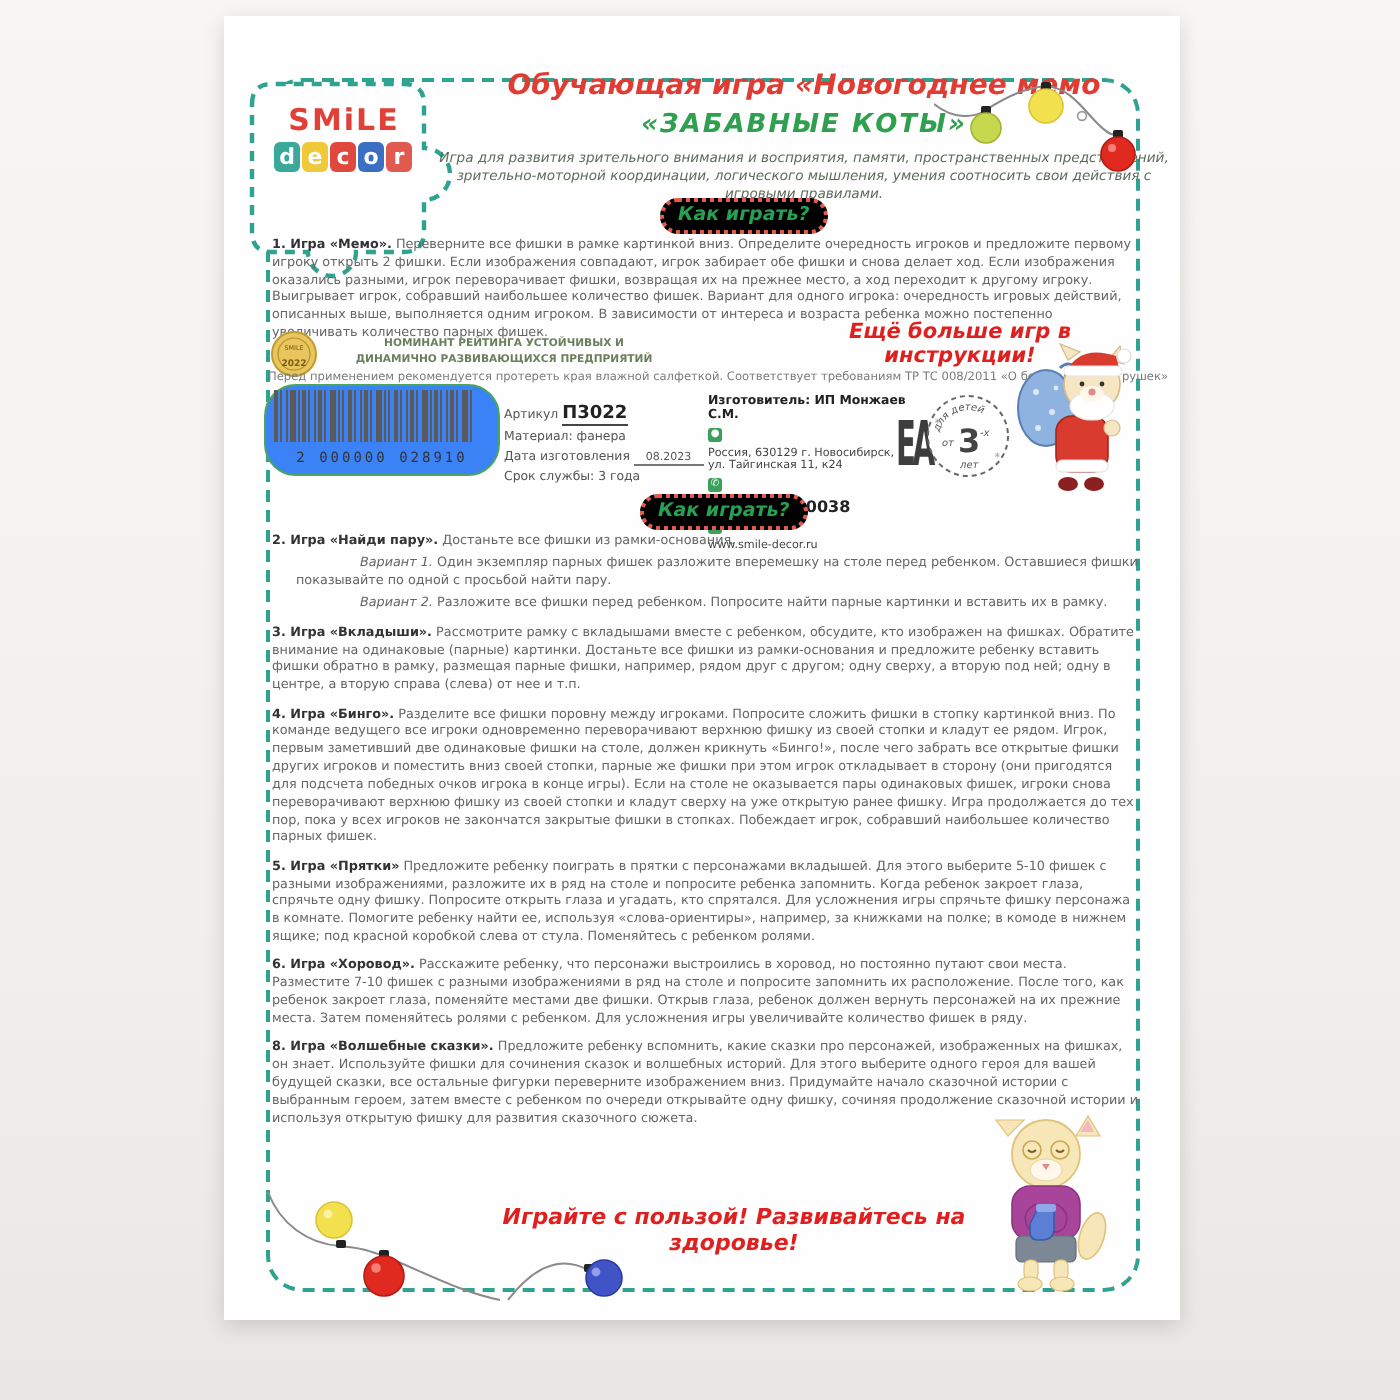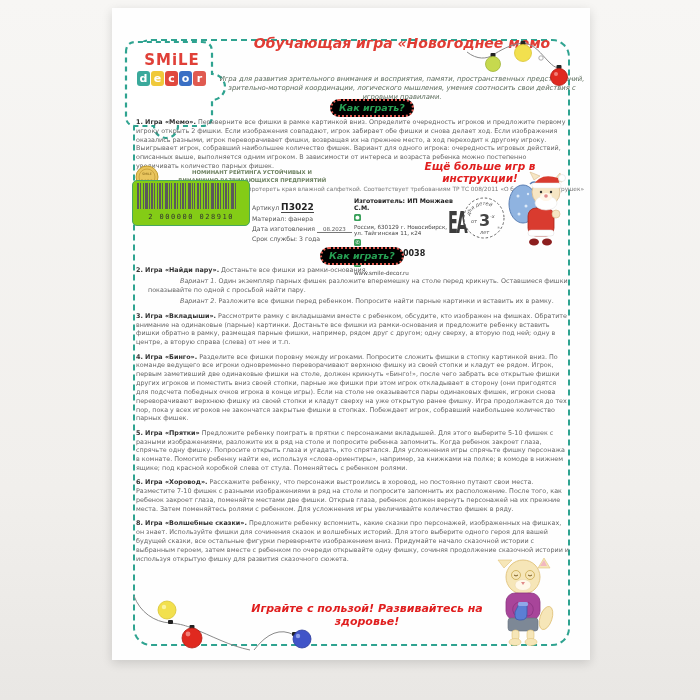--- a/index.html
+++ b/index.html
@@ -40,22 +40,22 @@
   .gname{font-weight:bold;color:#333;}
   .game1{position:absolute;left:24px;top:110px;width:432px;}
   .promo{position:absolute;left:278px;top:152px;width:180px;text-align:center;
     color:#e01f1f;font-weight:bold;font-style:italic;font-size:10.5px;}
   .award-medal{position:absolute;left:22px;top:154px;width:26px;height:30px;}
   .award-text{position:absolute;left:50px;top:161px;width:180px;text-align:center;
     font-size:5.3px;font-weight:bold;color:#6b7f5e;line-height:1.5;}
   .hygiene{position:absolute;left:22px;top:178px;width:438px;font-size:5.8px;
     color:#7a7a7a;white-space:nowrap;}
   
-  .barcode-box{position:absolute;left:20px;top:172px;width:110px;height:42px;
-    border:1.5px solid #49a65f;border-radius:5px;padding:2px 3px 0;background:#84cc16;}
+  .barcode-box{position:absolute;left:20px;top:184px;width:110px;height:42px;
+    border:1.5px solid #49a65f;border-radius:16px;padding:2px 3px 0;background:#3b82f6;}
   .barcode-num{font-family:"DejaVu Sans Mono",monospace;font-size:7px;color:#333;
     letter-spacing:1.5px;text-align:center;margin-top:0px;}
   .article-block{position:absolute;left:140px;top:192px;width:100px;font-size:6.2px;
     color:#555;line-height:1.6;}
   .article-val{font-weight:bold;font-size:9px;color:#222;border-bottom:1px solid #444;}
   .date-val{border-bottom:1px solid #777;font-size:5.5px;padding:0 6px;}
   .mfr-block{position:absolute;left:242px;top:189px;width:106px;font-size:5.6px;color:#444;}
   .mfr-title{font-weight:bold;font-size:6.2px;color:#222;margin-bottom:2px;}
   .mfr-row{display:flex;align-items:flex-start;gap:3px;margin-bottom:1.5px;flex-direction:column;}
   .mfr-ico{width:7px;height:7px;border-radius:1.5px;background:#3aa05a;color:#fff;
@@ -92,20 +92,21 @@
     <div class="logo-decor">
       <span class="logo-letter" style="background:#3aa99b">d</span>
       <span class="logo-letter" style="background:#f0c93a">e</span>
       <span class="logo-letter" style="background:#e0483e">c</span>
       <span class="logo-letter" style="background:#3a6fc4">o</span>
       <span class="logo-letter" style="background:#e05a50">r</span>
     </div>
   </div>
 
   <div class="title1">Обучающая игра «Новогоднее мемо</div>
+  <div class="title2">«ЗАБАВНЫЕ КОТЫ»</div>
   <div class="subtitle">Игра для развития зрительного внимания и восприятия, памяти, пространственных представлений, зрительно-моторной координации, логического мышления, умения соотносить свои действия с игровыми правилами.</div>
   <div class="badge badge1">Как играть?</div>
 
   <div class="para game1">
     <span class="gname">1. Игра «Мемо».</span>
     <span>Переверните все фишки в рамке картинкой вниз. Определите очередность игроков и предложите первому игроку открыть 2 фишки. Если изображения совпадают, игрок забирает обе фишки и снова делает ход. Если изображения оказались разными, игрок переворачивает фишки, возвращая их на прежнее место, а ход переходит к другому игроку. Выигрывает игрок, собравший наибольшее количество фишек. Вариант для одного игрока: очередность игровых действий, описанных выше, выполняется одним игроком. В зависимости от интереса и возраста ребенка можно постепенно увеличивать количество парных фишек.</span>
   </div>
   <div class="promo">Ещё больше игр в инструкции!</div>
 
   <svg class="award-medal" viewBox="0 0 26 30">
@@ -236,21 +237,21 @@
   </svg>
 
   <div class="badge badge2">Как играть?</div>
 
   <div class="games para">
     <div class="g">
       <span class="gname">2. Игра «Найди пару».</span>
       <span>Достаньте все фишки из рамки-основания.</span>
       <div class="variant">
         <span class="vlabel">Вариант 1.</span>
-        <span>Один экземпляр парных фишек разложите вперемешку на столе перед крикнуть. Оставшиеся фишки показывайте по одной с просьбой найти пару.</span>
+        <span>Один экземпляр парных фишек разложите вперемешку на столе перед ребенком. Оставшиеся фишки показывайте по одной с просьбой найти пару.</span>
       </div>
       <div class="variant">
         <span class="vlabel">Вариант 2.</span>
         <span>Разложите все фишки перед ребенком. Попросите найти парные картинки и вставить их в рамку.</span>
       </div>
     </div>
     <div class="g">
       <span class="gname">3. Игра «Вкладыши».</span>
       <span>Рассмотрите рамку с вкладышами вместе с ребенком, обсудите, кто изображен на фишках. Обратите внимание на одинаковые (парные) картинки. Достаньте все фишки из рамки-основания и предложите ребенку вставить фишки обратно в рамку, размещая парные фишки, например, рядом друг с другом; одну сверху, а вторую под ней; одну в центре, а вторую справа (слева) от нее и т.п.</span>
     </div>

